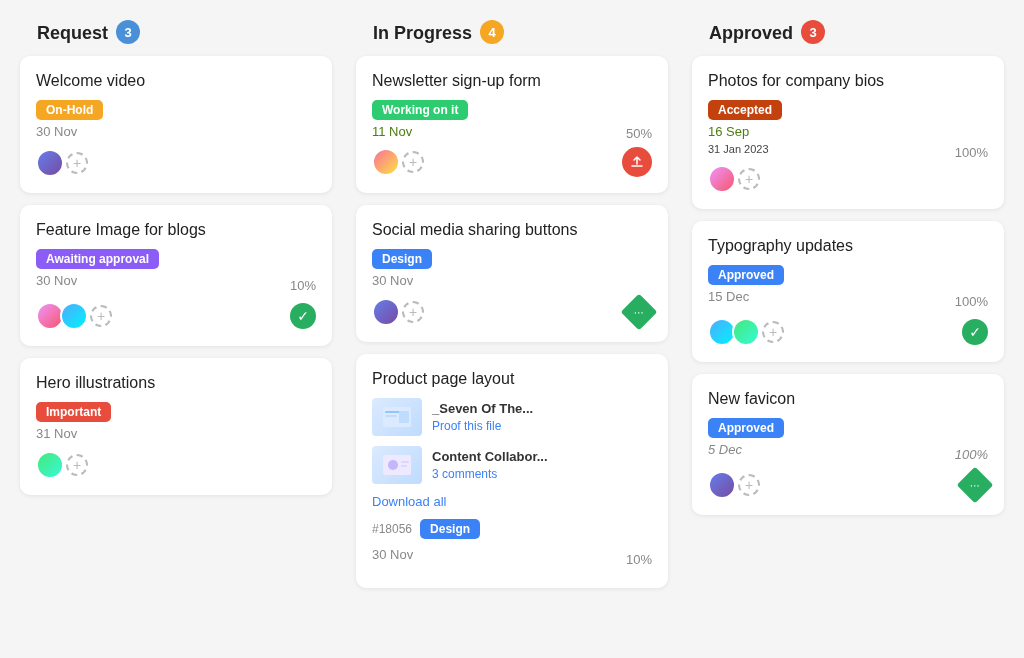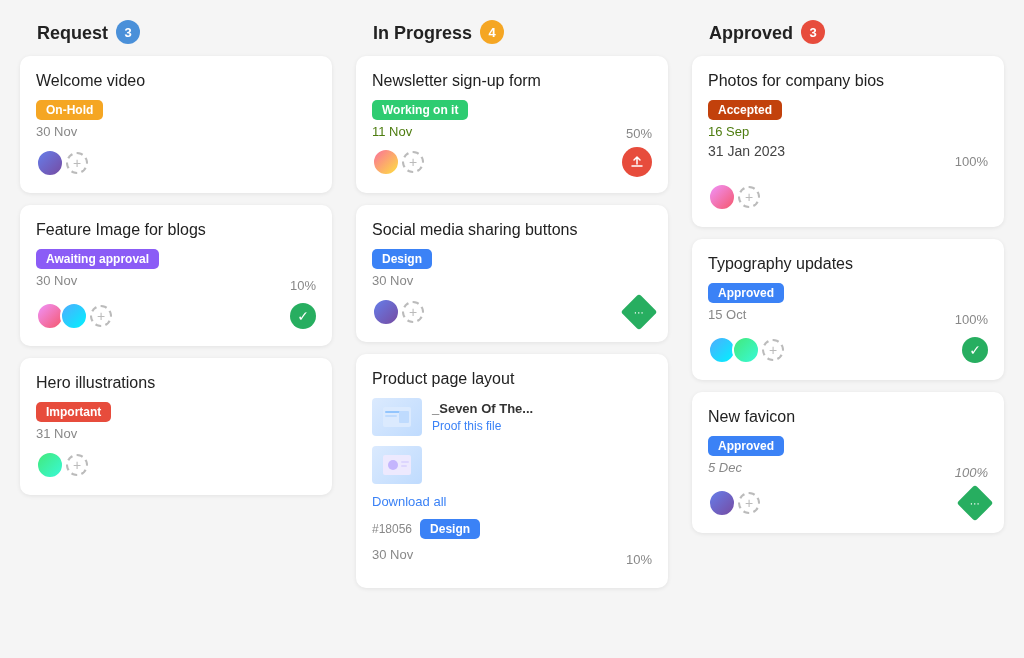--- a/index.html
+++ b/index.html
@@ -73,23 +73,23 @@
       font-size: 13px;
       color: #888;
       margin-bottom: 10px;
     }
     .card-date-red {
       font-size: 13px;
       color: #4d7c0f;
       margin-bottom: 4px;
     }
     .card-date-black {
-      font-size: 14px;
+      font-size: 11px;
       color: #444;
-      margin-bottom: 20px;
+      margin-bottom: 6px;
     }
 
     .card-footer {
       display: flex;
       align-items: center;
       justify-content: space-between;
     }
     .avatars {
       display: flex;
       align-items: center;
@@ -369,20 +369,24 @@
         <div class="file-thumb">
           <div class="file-thumb-img">
             <svg width="32" height="24" viewBox="0 0 32 24" fill="none">
               <rect x="2" y="2" width="28" height="20" rx="2" fill="#ede9fe"></rect>
               <circle cx="12" cy="12" r="5" fill="#c4b5fd"></circle>
               <rect x="20" y="8" width="8" height="2" rx="1" fill="#ddd6fe"></rect>
               <rect x="20" y="12" width="6" height="2" rx="1" fill="#ddd6fe"></rect>
             </svg>
           </div>
         </div>
+        <div>
+          <div class="file-info-title">Content Collabor...</div>
+          <span class="file-comments">3 comments</span>
+        </div>
       </div>
 
       <a class="download-all">Download all</a>
 
       <div class="card-meta">
         <span class="card-id">#18056</span>
         <span class="tag tag-blue" style="margin-bottom:0;">Design</span>
       </div>
       <div style="display:flex; justify-content:space-between; align-items:center;">
         <div class="card-date">30 Nov</div>
@@ -410,21 +414,21 @@
           <div class="avatar av2"></div>
           <button class="add-btn">+</button>
         </div>
       </div>
     </div>
 
     <div class="card">
       <div class="card-title">Typography updates</div>
       <span class="tag tag-blue">Approved</span>
       <div style="display:flex; justify-content:space-between; align-items:center; margin-bottom:4px;">
-        <div class="card-date">15 Oct</div>
+        <div class="card-date">15 Dec</div>
         <span class="percent">100%</span>
       </div>
       <div class="card-footer">
         <div class="avatars">
           <div class="avatar av3"></div>
           <div class="avatar av4" style="margin-left:-6px;"></div>
           <button class="add-btn">+</button>
         </div>
         <div class="icon-check-green">✓</div>
       </div>

